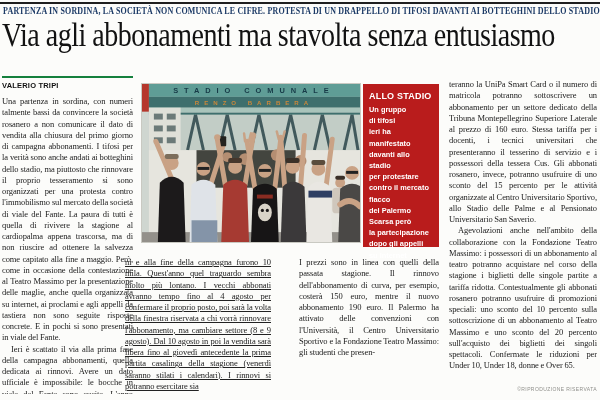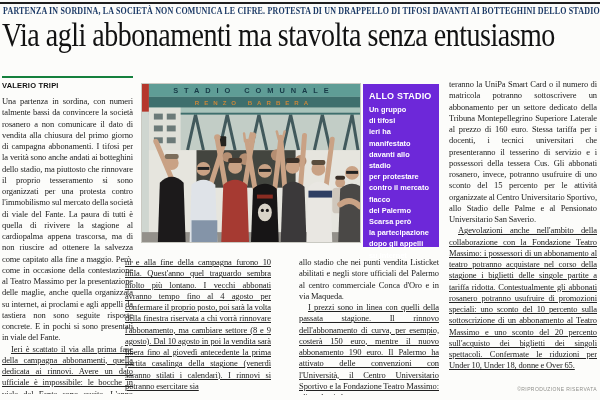--- a/index.html
+++ b/index.html
@@ -26,38 +26,38 @@
     position:absolute; left:2px; top:76px; width:131px;
     border-top:2px solid #15803d; padding-top:3px;
     font-family:"Liberation Sans", sans-serif; font-size:7.5px; font-weight:700;
     letter-spacing:0.2px; color:#111;
   }
   .bodycol {
     position:absolute; font-size:8.5px; line-height:11.25px;
     text-align:justify; overflow:hidden; color:#222;
     letter-spacing:-0.1px; word-spacing:-0.2px; hyphens:auto;
   }
-  .bodycol p + p { text-indent:9px;text-decoration:underline; }
+  .bodycol p + p { text-indent:9px; }
   .col1 { left:2px;   top:96px;  width:131px; height:298px; }
   .col2 { left:125px; top:257px; width:146px; height:138px;text-decoration:underline; }
   .col3 { left:299px; top:257px; width:140px; height:138px; }
   .col4 { left:449px; top:79px;  width:148px; height:305px; }
   .credit {
     position:absolute; left:449px; top:386px; width:148px;
     font-family:"Liberation Sans", sans-serif; font-size:5px; color:#8f8f8b;
     text-align:right; letter-spacing:0.4px;
   }
   .photo {
     position:absolute; left:141px; top:83px; width:220px; height:160px;
     border:1px solid #c9c9c2; background:#86efac;
   }
   .photo svg { display:block; width:100%; height:100%; }
   .callout {
     position:absolute; left:363px; top:84px; width:76px; height:163px;
-    background:#6d28d9; color:#ffffff; padding:7px 6px;
+    background:#b91c1c; color:#ffffff; padding:7px 6px;
     font-family:"Liberation Sans", sans-serif;
   }
   .callout-title { font-size:9px; font-weight:700; letter-spacing:0.2px; margin-bottom:3px; }
   .callout-text  { font-size:7.4px; line-height:11.2px; font-weight:700; white-space:pre-line; }
 </style>
 </head>
 <body>
 
 <div class="page">
 
@@ -182,21 +182,20 @@
 la partecipazione
 dopo gli appelli
 su Internet</div>
   </div>
 
   <div class="bodycol col2">
     <p>ni e alla fine della campagna furono 10 mila. Quest'anno quel traguardo sembra molto più lontano. I vecchi abbonati avranno tempo fino al 4 agosto per confermare il proprio posto, poi sarà la volta della finestra riservata a chi vorrà rinnovare l'abbonamento, ma cambiare settore (8 e 9 agosto). Dal 10 agosto in poi la vendita sarà libera fino al giovedì antecedente la prima partita casalinga della stagione (venerdì saranno stilati i calendari). I rinnovi si potranno esercitare sia</p>
   </div>
 
   <div class="bodycol col3">
-    <p>allo stadio che nei punti vendita Listicket abilitati e negli store ufficiali del Palermo al centro commerciale Conca d'Oro e in via Maqueda.</p>
     <p>I prezzi sono in linea con quelli della passata stagione. Il rinnovo dell'abbonamento di curva, per esempio, costerà 150 euro, mentre il nuovo abbonamento 190 euro. Il Palermo ha attivato delle convenzioni con l'Università, il Centro Universitario Sportivo e la Fondazione Teatro Massimo: gli studenti che presen-</p>
   </div>
 
   <div class="bodycol col4">
     <p>teranno la UniPa Smart Card o il numero di matricola potranno sottoscrivere un abbonamento per un settore dedicato della Tribuna Montepellegrino Superiore Laterale al prezzo di 160 euro. Stessa tariffa per i docenti, i tecnici universitari che presenteranno il tesserino di servizio e i possessori della tessera Cus. Gli abbonati rosanero, invece, potranno usufruire di uno sconto del 15 percento per le attività organizzate al Centro Universitario Sportivo, allo Stadio delle Palme e al Pensionato Universitario San Saverio.</p>
     <p>Agevolazioni anche nell'ambito della collaborazione con la Fondazione Teatro Massimo: i possessori di un abbonamento al teatro potranno acquistare nel corso della stagione i biglietti delle singole partite a tariffa ridotta. Contestualmente gli abbonati rosanero potranno usufruire di promozioni speciali: uno sconto del 10 percento sulla sottoscrizione di un abbonamento al Teatro Massimo e uno sconto del 20 percento sull'acquisto dei biglietti dei singoli spettacoli. Confermate le riduzioni per Under 10, Under 18, donne e Over 65.</p>
   </div>
 
   <div class="credit">©RIPRODUZIONE RISERVATA</div>
 

